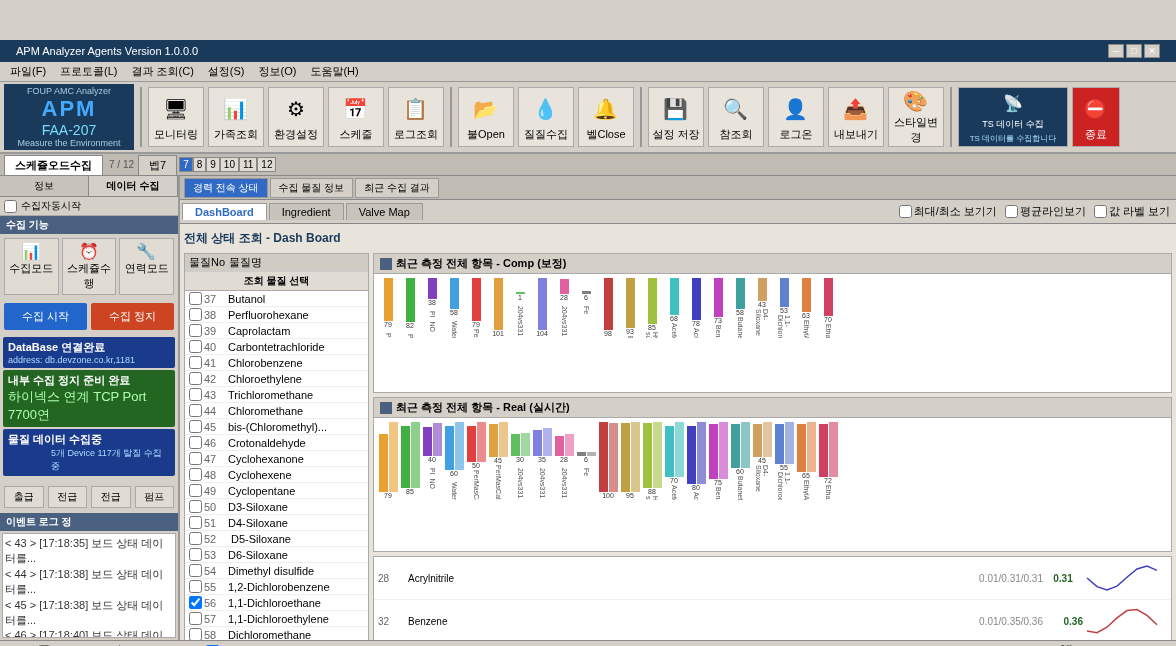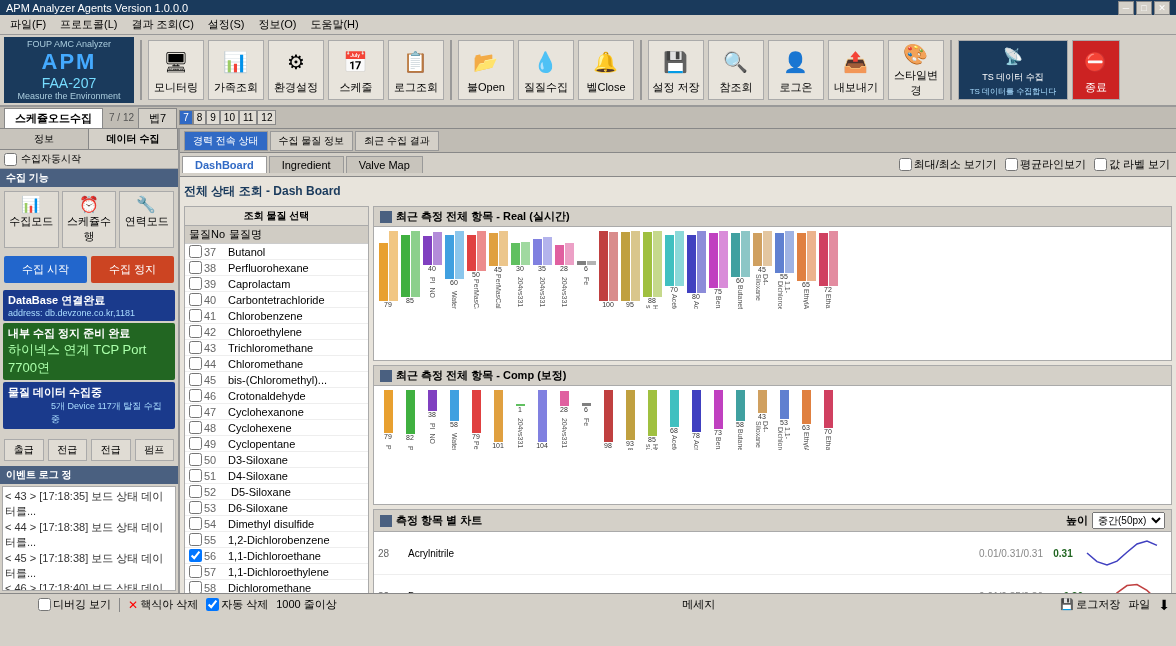--- a/index.html
+++ b/index.html
@@ -1,19 +1,19 @@
 <!DOCTYPE html>
 <html><head>
   <meta charset="utf-8">
   <style>
     * { box-sizing: border-box; margin: 0; padding: 0; font-family: 'Malgun Gothic', Arial, sans-serif; font-size: 11px; }
     body { background: #d4d0c8; width: 1176px; height: 646px; overflow: hidden; }
     
     
-    .title-bar { background: #1a3a5c; color: white; height: 15px; display: flex; align-items: center; justify-content: space-between; padding: 0 6px; }
+    .title-bar { background: #1a3a5c; color: white; height: 22px; display: flex; align-items: center; justify-content: space-between; padding: 0 16px; margin-top: 40px; }
     .title-bar-controls { display: flex; gap: 2px; }
     .title-bar-btn { width: 16px; height: 14px; background: #d4d0c8; border: 1px solid #888; font-size: 9px; display: flex; align-items: center; justify-content: center; cursor: pointer; }
     
     
     .menu-bar { background: #d4d0c8; height: 20px; display: flex; align-items: center; padding: 0 4px; border-bottom: 1px solid #999; gap: 2px; }
     .menu-item { padding: 2px 6px; font-size: 11px; cursor: pointer; }
     
     
     .toolbar { background: #d4d0c8; height: 72px; border-bottom: 2px solid #999; display: flex; align-items: center; padding: 2px 4px; gap: 4px; }
     .logo-area { background: #1a3a5c; width: 130px; height: 66px; display: flex; flex-direction: column; align-items: center; justify-content: center; color: white; flex-shrink: 0; }
@@ -287,25 +287,25 @@
         </div>
       </div>
 
       <div style="flex:1; overflow-y:auto; padding:4px; background:#e8e4dc; display:flex; flex-direction:column; gap:4px;">
 
         <div style="font-weight:bold; font-size:12px; padding:2px 0; color:#1a3a5c;">전체 상태 조회 - Dash Board</div>
 
         <div style="display:flex; gap:4px; flex:1;">
 
           <div style="width:185px; flex-shrink:0; background:white; border:1px solid #aaa; display:flex; flex-direction:column;">
-            <div style="background:#e0dcD4; padding:2px 4px; font-size:10px; font-weight:bold; border-bottom:1px solid #aaa; text-align:center;">조회 물질 선택</div>
             <div style="display:flex; background:#d0ccC4; border-bottom:1px solid #ccc; padding:1px 4px; font-size:10px;">
               <span style="width:40px;">물질No</span>
               <span>물질명</span>
             </div>
+            <div style="background:#e0dcD4; padding:2px 4px; font-size:10px; font-weight:bold; border-bottom:1px solid #aaa; text-align:center;">조회 물질 선택</div>
             <div style="flex:1; overflow-y:auto; max-height:350px;" id="substance-list">
                 <div style="display: flex; align-items: center; padding: 1px 4px; font-size: 10px; border-bottom: 1px solid rgb(238, 238, 238);">
                   <input type="checkbox" style="margin-right: 2px;">
                   <span style="width: 24px; color: rgb(102, 102, 102);">37</span>
                   <span style="flex: 1 1 0%; overflow: hidden; white-space: nowrap; text-overflow: ellipsis;">Butanol</span>
                 </div>
                 <div style="display: flex; align-items: center; padding: 1px 4px; font-size: 10px; border-bottom: 1px solid rgb(238, 238, 238);">
                   <input type="checkbox" style="margin-right: 2px;">
                   <span style="width: 24px; color: rgb(102, 102, 102);">38</span>
                   <span style="flex: 1 1 0%; overflow: hidden; white-space: nowrap; text-overflow: ellipsis;">Perfluorohexane</span>
@@ -408,20 +408,178 @@
                 <div style="display: flex; align-items: center; padding: 1px 4px; font-size: 10px; border-bottom: 1px solid rgb(238, 238, 238);">
                   <input type="checkbox" style="margin-right: 2px;">
                   <span style="width: 24px; color: rgb(102, 102, 102);">58</span>
                   <span style="flex: 1 1 0%; overflow: hidden; white-space: nowrap; text-overflow: ellipsis;">Dichloromethane</span>
                 </div>
               </div>
 
           </div>
 
           <div style="flex:1; display:flex; flex-direction:column; gap:4px; overflow:hidden;">
+
+            <div style="background:white; border:1px solid #aaa; flex:0 0 140px;">
+              <div style="background:#d4d0c8; padding:2px 6px; font-size:10px; font-weight:bold; border-bottom:1px solid #aaa; display:flex; align-items:center; gap:4px;">
+                <span style="display:inline-block;width:12px;height:12px;background:#4a6080;"></span>
+                <span>최근 측정 전체 항목 - Comp (보정)</span>
+              </div>
+              <div style="height:112px; padding:4px 4px 0 4px; overflow:hidden;" id="chart-comp-body">
+                  <div style="display: flex; align-items: flex-end; gap: 2px; height: 100px; overflow: hidden; padding-bottom: 40px;">
+                    <div style="display: flex; flex-direction: column; align-items: center; min-width: 20px; height: 100%; justify-content: flex-end;">
+                      <div style="display: flex; align-items: flex-end; gap: 1px;">
+                        <div style="width: 9px; background: rgb(232, 160, 48); height: 42.7274px;"></div>
+                      </div>
+                      <div style="font-size: 7px; color: rgb(51, 51, 51); white-space: nowrap;">79</div>
+                      <div style="font-size: 7px; color: rgb(85, 85, 85); writing-mode: vertical-rl; text-orientation: mixed; height: 36px; overflow: hidden; margin-top: 1px;">_PI_H3O</div>
+                    </div>
+                    <div style="display: flex; flex-direction: column; align-items: center; min-width: 20px; height: 100%; justify-content: flex-end;">
+                      <div style="display: flex; align-items: flex-end; gap: 1px;">
+                        <div style="width: 9px; background: rgb(64, 176, 64); height: 44.35px;"></div>
+                      </div>
+                      <div style="font-size: 7px; color: rgb(51, 51, 51); white-space: nowrap;">82</div>
+                      <div style="font-size: 7px; color: rgb(85, 85, 85); writing-mode: vertical-rl; text-orientation: mixed; height: 36px; overflow: hidden; margin-top: 1px;">_PI_O2</div>
+                    </div>
+                    <div style="display: flex; flex-direction: column; align-items: center; min-width: 20px; height: 100%; justify-content: flex-end;">
+                      <div style="display: flex; align-items: flex-end; gap: 1px;">
+                        <div style="width: 9px; background: rgb(128, 64, 192); height: 20.5524px;"></div>
+                      </div>
+                      <div style="font-size: 7px; color: rgb(51, 51, 51); white-space: nowrap;">38</div>
+                      <div style="font-size: 7px; color: rgb(85, 85, 85); writing-mode: vertical-rl; text-orientation: mixed; height: 36px; overflow: hidden; margin-top: 1px;">_PI_NO</div>
+                    </div>
+                    <div style="display: flex; flex-direction: column; align-items: center; min-width: 20px; height: 100%; justify-content: flex-end;">
+                      <div style="display: flex; align-items: flex-end; gap: 1px;">
+                        <div style="width: 9px; background: rgb(64, 160, 224); height: 31.3695px;"></div>
+                      </div>
+                      <div style="font-size: 7px; color: rgb(51, 51, 51); white-space: nowrap;">58</div>
+                      <div style="font-size: 7px; color: rgb(85, 85, 85); writing-mode: vertical-rl; text-orientation: mixed; height: 36px; overflow: hidden; margin-top: 1px;">_Water_Cluter</div>
+                    </div>
+                    <div style="display: flex; flex-direction: column; align-items: center; min-width: 20px; height: 100%; justify-content: flex-end;">
+                      <div style="display: flex; align-items: flex-end; gap: 1px;">
+                        <div style="width: 9px; background: rgb(224, 64, 64); height: 42.7761px;"></div>
+                      </div>
+                      <div style="font-size: 7px; color: rgb(51, 51, 51); white-space: nowrap;">79</div>
+                      <div style="font-size: 7px; color: rgb(85, 85, 85); writing-mode: vertical-rl; text-orientation: mixed; height: 36px; overflow: hidden; margin-top: 1px;">PerMasCal_204</div>
+                    </div>
+                    <div style="display: flex; flex-direction: column; align-items: center; min-width: 20px; height: 100%; justify-content: flex-end;">
+                      <div style="display: flex; align-items: flex-end; gap: 1px;">
+                        <div style="width: 9px; background: rgb(224, 160, 64); height: 54.6857px;"></div>
+                      </div>
+                      <div style="font-size: 7px; color: rgb(51, 51, 51); white-space: nowrap;">101</div>
+                      <div style="font-size: 7px; color: rgb(85, 85, 85); writing-mode: vertical-rl; text-orientation: mixed; height: 36px; overflow: hidden; margin-top: 1px;">PerMasCal_331</div>
+                    </div>
+                    <div style="display: flex; flex-direction: column; align-items: center; min-width: 20px; height: 100%; justify-content: flex-end;">
+                      <div style="display: flex; align-items: flex-end; gap: 1px;">
+                        <div style="width: 9px; background: rgb(96, 192, 96); height: 2px;"></div>
+                      </div>
+                      <div style="font-size: 7px; color: rgb(51, 51, 51); white-space: nowrap;">1</div>
+                      <div style="font-size: 7px; color: rgb(85, 85, 85); writing-mode: vertical-rl; text-orientation: mixed; height: 36px; overflow: hidden; margin-top: 1px;">_204vs331_1</div>
+                    </div>
+                    <div style="display: flex; flex-direction: column; align-items: center; min-width: 20px; height: 100%; justify-content: flex-end;">
+                      <div style="display: flex; align-items: flex-end; gap: 1px;">
+                        <div style="width: 9px; background: rgb(128, 128, 224); height: 56px;"></div>
+                      </div>
+                      <div style="font-size: 7px; color: rgb(51, 51, 51); white-space: nowrap;">104</div>
+                      <div style="font-size: 7px; color: rgb(85, 85, 85); writing-mode: vertical-rl; text-orientation: mixed; height: 36px; overflow: hidden; margin-top: 1px;">_204vs331_2</div>
+                    </div>
+                    <div style="display: flex; flex-direction: column; align-items: center; min-width: 20px; height: 100%; justify-content: flex-end;">
+                      <div style="display: flex; align-items: flex-end; gap: 1px;">
+                        <div style="width: 9px; background: rgb(224, 96, 160); height: 15.1439px;"></div>
+                      </div>
+                      <div style="font-size: 7px; color: rgb(51, 51, 51); white-space: nowrap;">28</div>
+                      <div style="font-size: 7px; color: rgb(85, 85, 85); writing-mode: vertical-rl; text-orientation: mixed; height: 36px; overflow: hidden; margin-top: 1px;">_204vs331_3</div>
+                    </div>
+                    <div style="display: flex; flex-direction: column; align-items: center; min-width: 20px; height: 100%; justify-content: flex-end;">
+                      <div style="display: flex; align-items: flex-end; gap: 1px;">
+                        <div style="width: 9px; background: rgb(128, 128, 128); height: 3.24512px;"></div>
+                      </div>
+                      <div style="font-size: 7px; color: rgb(51, 51, 51); white-space: nowrap;">6</div>
+                      <div style="font-size: 7px; color: rgb(85, 85, 85); writing-mode: vertical-rl; text-orientation: mixed; height: 36px; overflow: hidden; margin-top: 1px;">_Fe</div>
+                    </div>
+                    <div style="display: flex; flex-direction: column; align-items: center; min-width: 20px; height: 100%; justify-content: flex-end;">
+                      <div style="display: flex; align-items: flex-end; gap: 1px;">
+                        <div style="width: 9px; background: rgb(192, 64, 64); height: 53.0037px;"></div>
+                      </div>
+                      <div style="font-size: 7px; color: rgb(51, 51, 51); white-space: nowrap;">98</div>
+                      <div style="font-size: 7px; color: rgb(85, 85, 85); writing-mode: vertical-rl; text-orientation: mixed; height: 36px; overflow: hidden; margin-top: 1px;">T030_150</div>
+                    </div>
+                    <div style="display: flex; flex-direction: column; align-items: center; min-width: 20px; height: 100%; justify-content: flex-end;">
+                      <div style="display: flex; align-items: flex-end; gap: 1px;">
+                        <div style="width: 9px; background: rgb(192, 160, 64); height: 50.2994px;"></div>
+                      </div>
+                      <div style="font-size: 7px; color: rgb(51, 51, 51); white-space: nowrap;">93</div>
+                      <div style="font-size: 7px; color: rgb(85, 85, 85); writing-mode: vertical-rl; text-orientation: mixed; height: 36px; overflow: hidden; margin-top: 1px;">ButyAcetate</div>
+                    </div>
+                    <div style="display: flex; flex-direction: column; align-items: center; min-width: 20px; height: 100%; justify-content: flex-end;">
+                      <div style="display: flex; align-items: flex-end; gap: 1px;">
+                        <div style="width: 9px; background: rgb(160, 192, 64); height: 45.9726px;"></div>
+                      </div>
+                      <div style="font-size: 7px; color: rgb(51, 51, 51); white-space: nowrap;">85</div>
+                      <div style="font-size: 7px; color: rgb(85, 85, 85); writing-mode: vertical-rl; text-orientation: mixed; height: 36px; overflow: hidden; margin-top: 1px;">Hydrogen sulfide</div>
+                    </div>
+                    <div style="display: flex; flex-direction: column; align-items: center; min-width: 20px; height: 100%; justify-content: flex-end;">
+                      <div style="display: flex; align-items: flex-end; gap: 1px;">
+                        <div style="width: 9px; background: rgb(64, 192, 192); height: 36.7781px;"></div>
+                      </div>
+                      <div style="font-size: 7px; color: rgb(51, 51, 51); white-space: nowrap;">68</div>
+                      <div style="font-size: 7px; color: rgb(85, 85, 85); writing-mode: vertical-rl; text-orientation: mixed; height: 36px; overflow: hidden; margin-top: 1px;">Acetone</div>
+                    </div>
+                    <div style="display: flex; flex-direction: column; align-items: center; min-width: 20px; height: 100%; justify-content: flex-end;">
+                      <div style="display: flex; align-items: flex-end; gap: 1px;">
+                        <div style="width: 9px; background: rgb(64, 64, 192); height: 42.1866px;"></div>
+                      </div>
+                      <div style="font-size: 7px; color: rgb(51, 51, 51); white-space: nowrap;">78</div>
+                      <div style="font-size: 7px; color: rgb(85, 85, 85); writing-mode: vertical-rl; text-orientation: mixed; height: 36px; overflow: hidden; margin-top: 1px;">Acrylnitrile</div>
+                    </div>
+                    <div style="display: flex; flex-direction: column; align-items: center; min-width: 20px; height: 100%; justify-content: flex-end;">
+                      <div style="display: flex; align-items: flex-end; gap: 1px;">
+                        <div style="width: 9px; background: rgb(192, 64, 192); height: 39.4823px;"></div>
+                      </div>
+                      <div style="font-size: 7px; color: rgb(51, 51, 51); white-space: nowrap;">73</div>
+                      <div style="font-size: 7px; color: rgb(85, 85, 85); writing-mode: vertical-rl; text-orientation: mixed; height: 36px; overflow: hidden; margin-top: 1px;">Benzene</div>
+                    </div>
+                    <div style="display: flex; flex-direction: column; align-items: center; min-width: 20px; height: 100%; justify-content: flex-end;">
+                      <div style="display: flex; align-items: flex-end; gap: 1px;">
+                        <div style="width: 9px; background: rgb(64, 160, 160); height: 31.3695px;"></div>
+                      </div>
+                      <div style="font-size: 7px; color: rgb(51, 51, 51); white-space: nowrap;">58</div>
+                      <div style="font-size: 7px; color: rgb(85, 85, 85); writing-mode: vertical-rl; text-orientation: mixed; height: 36px; overflow: hidden; margin-top: 1px;">Butanethiol</div>
+                    </div>
+                    <div style="display: flex; flex-direction: column; align-items: center; min-width: 20px; height: 100%; justify-content: flex-end;">
+                      <div style="display: flex; align-items: flex-end; gap: 1px;">
+                        <div style="width: 9px; background: rgb(208, 160, 96); height: 23.2567px;"></div>
+                      </div>
+                      <div style="font-size: 7px; color: rgb(51, 51, 51); white-space: nowrap;">43</div>
+                      <div style="font-size: 7px; color: rgb(85, 85, 85); writing-mode: vertical-rl; text-orientation: mixed; height: 36px; overflow: hidden; margin-top: 1px;">D4-Siloxane</div>
+                    </div>
+                    <div style="display: flex; flex-direction: column; align-items: center; min-width: 20px; height: 100%; justify-content: flex-end;">
+                      <div style="display: flex; align-items: flex-end; gap: 1px;">
+                        <div style="width: 9px; background: rgb(96, 128, 208); height: 28.6653px;"></div>
+                      </div>
+                      <div style="font-size: 7px; color: rgb(51, 51, 51); white-space: nowrap;">53</div>
+                      <div style="font-size: 7px; color: rgb(85, 85, 85); writing-mode: vertical-rl; text-orientation: mixed; height: 36px; overflow: hidden; margin-top: 1px;">1,1-Dichloroethane</div>
+                    </div>
+                    <div style="display: flex; flex-direction: column; align-items: center; min-width: 20px; height: 100%; justify-content: flex-end;">
+                      <div style="display: flex; align-items: flex-end; gap: 1px;">
+                        <div style="width: 9px; background: rgb(224, 128, 64); height: 34.0738px;"></div>
+                      </div>
+                      <div style="font-size: 7px; color: rgb(51, 51, 51); white-space: nowrap;">63</div>
+                      <div style="font-size: 7px; color: rgb(85, 85, 85); writing-mode: vertical-rl; text-orientation: mixed; height: 36px; overflow: hidden; margin-top: 1px;">EthylAcetate</div>
+                    </div>
+                    <div style="display: flex; flex-direction: column; align-items: center; min-width: 20px; height: 100%; justify-content: flex-end;">
+                      <div style="display: flex; align-items: flex-end; gap: 1px;">
+                        <div style="width: 9px; background: rgb(208, 64, 96); height: 37.8598px;"></div>
+                      </div>
+                      <div style="font-size: 7px; color: rgb(51, 51, 51); white-space: nowrap;">70</div>
+                      <div style="font-size: 7px; color: rgb(85, 85, 85); writing-mode: vertical-rl; text-orientation: mixed; height: 36px; overflow: hidden; margin-top: 1px;">Ethanol</div>
+                    </div>
+                  </div>
+                </div>
+            </div>
 
             <div style="background:white; border:1px solid #aaa; flex:0 0 155px;">
               <div style="background:#d4d0c8; padding:2px 6px; font-size:10px; font-weight:bold; border-bottom:1px solid #aaa; display:flex; align-items:center; gap:4px;">
                 <span style="display:inline-block;width:12px;height:12px;background:#4a6080;"></span>
                 <span>최근 측정 전체 항목 - Real (실시간)</span>
               </div>
               <div style="height:128px; padding:4px 4px 0 4px; overflow:hidden;" id="chart-real-body">
                   <div style="display: flex; align-items: flex-end; gap: 2px; height: 118px; overflow: hidden; padding-bottom: 40px;">
                     <div style="display: flex; flex-direction: column; align-items: center; min-width: 20px; height: 100%; justify-content: flex-end;">
                       <div style="display: flex; align-items: flex-end; gap: 1px;">
@@ -588,191 +746,21 @@
                         <div style="width: 9px; background: rgb(208, 64, 96); height: 52.6274px;"></div>
                         <div style="width: 9px; background: rgb(208, 64, 96); height: 54.8202px; opacity: 0.6;"></div>
                       </div>
                       <div style="font-size: 7px; color: rgb(51, 51, 51); white-space: nowrap;">72</div>
                       <div style="font-size: 7px; color: rgb(85, 85, 85); writing-mode: vertical-rl; text-orientation: mixed; height: 36px; overflow: hidden; margin-top: 1px;">Ethanol</div>
                     </div>
                   </div>
                 </div>
             </div>
 
-            <div style="background:white; border:1px solid #aaa; flex:0 0 140px;">
-              <div style="background:#d4d0c8; padding:2px 6px; font-size:10px; font-weight:bold; border-bottom:1px solid #aaa; display:flex; align-items:center; gap:4px;">
-                <span style="display:inline-block;width:12px;height:12px;background:#4a6080;"></span>
-                <span>최근 측정 전체 항목 - Comp (보정)</span>
-              </div>
-              <div style="height:112px; padding:4px 4px 0 4px; overflow:hidden;" id="chart-comp-body">
-                  <div style="display: flex; align-items: flex-end; gap: 2px; height: 100px; overflow: hidden; padding-bottom: 40px;">
-                    <div style="display: flex; flex-direction: column; align-items: center; min-width: 20px; height: 100%; justify-content: flex-end;">
-                      <div style="display: flex; align-items: flex-end; gap: 1px;">
-                        <div style="width: 9px; background: rgb(232, 160, 48); height: 42.7274px;"></div>
-                      </div>
-                      <div style="font-size: 7px; color: rgb(51, 51, 51); white-space: nowrap;">79</div>
-                      <div style="font-size: 7px; color: rgb(85, 85, 85); writing-mode: vertical-rl; text-orientation: mixed; height: 36px; overflow: hidden; margin-top: 1px;">_PI_H3O</div>
-                    </div>
-                    <div style="display: flex; flex-direction: column; align-items: center; min-width: 20px; height: 100%; justify-content: flex-end;">
-                      <div style="display: flex; align-items: flex-end; gap: 1px;">
-                        <div style="width: 9px; background: rgb(64, 176, 64); height: 44.35px;"></div>
-                      </div>
-                      <div style="font-size: 7px; color: rgb(51, 51, 51); white-space: nowrap;">82</div>
-                      <div style="font-size: 7px; color: rgb(85, 85, 85); writing-mode: vertical-rl; text-orientation: mixed; height: 36px; overflow: hidden; margin-top: 1px;">_PI_O2</div>
-                    </div>
-                    <div style="display: flex; flex-direction: column; align-items: center; min-width: 20px; height: 100%; justify-content: flex-end;">
-                      <div style="display: flex; align-items: flex-end; gap: 1px;">
-                        <div style="width: 9px; background: rgb(128, 64, 192); height: 20.5524px;"></div>
-                      </div>
-                      <div style="font-size: 7px; color: rgb(51, 51, 51); white-space: nowrap;">38</div>
-                      <div style="font-size: 7px; color: rgb(85, 85, 85); writing-mode: vertical-rl; text-orientation: mixed; height: 36px; overflow: hidden; margin-top: 1px;">_PI_NO</div>
-                    </div>
-                    <div style="display: flex; flex-direction: column; align-items: center; min-width: 20px; height: 100%; justify-content: flex-end;">
-                      <div style="display: flex; align-items: flex-end; gap: 1px;">
-                        <div style="width: 9px; background: rgb(64, 160, 224); height: 31.3695px;"></div>
-                      </div>
-                      <div style="font-size: 7px; color: rgb(51, 51, 51); white-space: nowrap;">58</div>
-                      <div style="font-size: 7px; color: rgb(85, 85, 85); writing-mode: vertical-rl; text-orientation: mixed; height: 36px; overflow: hidden; margin-top: 1px;">_Water_Cluter</div>
-                    </div>
-                    <div style="display: flex; flex-direction: column; align-items: center; min-width: 20px; height: 100%; justify-content: flex-end;">
-                      <div style="display: flex; align-items: flex-end; gap: 1px;">
-                        <div style="width: 9px; background: rgb(224, 64, 64); height: 42.7761px;"></div>
-                      </div>
-                      <div style="font-size: 7px; color: rgb(51, 51, 51); white-space: nowrap;">79</div>
-                      <div style="font-size: 7px; color: rgb(85, 85, 85); writing-mode: vertical-rl; text-orientation: mixed; height: 36px; overflow: hidden; margin-top: 1px;">PerMasCal_204</div>
-                    </div>
-                    <div style="display: flex; flex-direction: column; align-items: center; min-width: 20px; height: 100%; justify-content: flex-end;">
-                      <div style="display: flex; align-items: flex-end; gap: 1px;">
-                        <div style="width: 9px; background: rgb(224, 160, 64); height: 54.6857px;"></div>
-                      </div>
-                      <div style="font-size: 7px; color: rgb(51, 51, 51); white-space: nowrap;">101</div>
-                      <div style="font-size: 7px; color: rgb(85, 85, 85); writing-mode: vertical-rl; text-orientation: mixed; height: 36px; overflow: hidden; margin-top: 1px;">PerMasCal_331</div>
-                    </div>
-                    <div style="display: flex; flex-direction: column; align-items: center; min-width: 20px; height: 100%; justify-content: flex-end;">
-                      <div style="display: flex; align-items: flex-end; gap: 1px;">
-                        <div style="width: 9px; background: rgb(96, 192, 96); height: 2px;"></div>
-                      </div>
-                      <div style="font-size: 7px; color: rgb(51, 51, 51); white-space: nowrap;">1</div>
-                      <div style="font-size: 7px; color: rgb(85, 85, 85); writing-mode: vertical-rl; text-orientation: mixed; height: 36px; overflow: hidden; margin-top: 1px;">_204vs331_1</div>
-                    </div>
-                    <div style="display: flex; flex-direction: column; align-items: center; min-width: 20px; height: 100%; justify-content: flex-end;">
-                      <div style="display: flex; align-items: flex-end; gap: 1px;">
-                        <div style="width: 9px; background: rgb(128, 128, 224); height: 56px;"></div>
-                      </div>
-                      <div style="font-size: 7px; color: rgb(51, 51, 51); white-space: nowrap;">104</div>
-                      <div style="font-size: 7px; color: rgb(85, 85, 85); writing-mode: vertical-rl; text-orientation: mixed; height: 36px; overflow: hidden; margin-top: 1px;">_204vs331_2</div>
-                    </div>
-                    <div style="display: flex; flex-direction: column; align-items: center; min-width: 20px; height: 100%; justify-content: flex-end;">
-                      <div style="display: flex; align-items: flex-end; gap: 1px;">
-                        <div style="width: 9px; background: rgb(224, 96, 160); height: 15.1439px;"></div>
-                      </div>
-                      <div style="font-size: 7px; color: rgb(51, 51, 51); white-space: nowrap;">28</div>
-                      <div style="font-size: 7px; color: rgb(85, 85, 85); writing-mode: vertical-rl; text-orientation: mixed; height: 36px; overflow: hidden; margin-top: 1px;">_204vs331_3</div>
-                    </div>
-                    <div style="display: flex; flex-direction: column; align-items: center; min-width: 20px; height: 100%; justify-content: flex-end;">
-                      <div style="display: flex; align-items: flex-end; gap: 1px;">
-                        <div style="width: 9px; background: rgb(128, 128, 128); height: 3.24512px;"></div>
-                      </div>
-                      <div style="font-size: 7px; color: rgb(51, 51, 51); white-space: nowrap;">6</div>
-                      <div style="font-size: 7px; color: rgb(85, 85, 85); writing-mode: vertical-rl; text-orientation: mixed; height: 36px; overflow: hidden; margin-top: 1px;">_Fe</div>
-                    </div>
-                    <div style="display: flex; flex-direction: column; align-items: center; min-width: 20px; height: 100%; justify-content: flex-end;">
-                      <div style="display: flex; align-items: flex-end; gap: 1px;">
-                        <div style="width: 9px; background: rgb(192, 64, 64); height: 53.0037px;"></div>
-                      </div>
-                      <div style="font-size: 7px; color: rgb(51, 51, 51); white-space: nowrap;">98</div>
-                      <div style="font-size: 7px; color: rgb(85, 85, 85); writing-mode: vertical-rl; text-orientation: mixed; height: 36px; overflow: hidden; margin-top: 1px;">T030_150</div>
-                    </div>
-                    <div style="display: flex; flex-direction: column; align-items: center; min-width: 20px; height: 100%; justify-content: flex-end;">
-                      <div style="display: flex; align-items: flex-end; gap: 1px;">
-                        <div style="width: 9px; background: rgb(192, 160, 64); height: 50.2994px;"></div>
-                      </div>
-                      <div style="font-size: 7px; color: rgb(51, 51, 51); white-space: nowrap;">93</div>
-                      <div style="font-size: 7px; color: rgb(85, 85, 85); writing-mode: vertical-rl; text-orientation: mixed; height: 36px; overflow: hidden; margin-top: 1px;">ButyAcetate</div>
-                    </div>
-                    <div style="display: flex; flex-direction: column; align-items: center; min-width: 20px; height: 100%; justify-content: flex-end;">
-                      <div style="display: flex; align-items: flex-end; gap: 1px;">
-                        <div style="width: 9px; background: rgb(160, 192, 64); height: 45.9726px;"></div>
-                      </div>
-                      <div style="font-size: 7px; color: rgb(51, 51, 51); white-space: nowrap;">85</div>
-                      <div style="font-size: 7px; color: rgb(85, 85, 85); writing-mode: vertical-rl; text-orientation: mixed; height: 36px; overflow: hidden; margin-top: 1px;">Hydrogen sulfide</div>
-                    </div>
-                    <div style="display: flex; flex-direction: column; align-items: center; min-width: 20px; height: 100%; justify-content: flex-end;">
-                      <div style="display: flex; align-items: flex-end; gap: 1px;">
-                        <div style="width: 9px; background: rgb(64, 192, 192); height: 36.7781px;"></div>
-                      </div>
-                      <div style="font-size: 7px; color: rgb(51, 51, 51); white-space: nowrap;">68</div>
-                      <div style="font-size: 7px; color: rgb(85, 85, 85); writing-mode: vertical-rl; text-orientation: mixed; height: 36px; overflow: hidden; margin-top: 1px;">Acetone</div>
-                    </div>
-                    <div style="display: flex; flex-direction: column; align-items: center; min-width: 20px; height: 100%; justify-content: flex-end;">
-                      <div style="display: flex; align-items: flex-end; gap: 1px;">
-                        <div style="width: 9px; background: rgb(64, 64, 192); height: 42.1866px;"></div>
-                      </div>
-                      <div style="font-size: 7px; color: rgb(51, 51, 51); white-space: nowrap;">78</div>
-                      <div style="font-size: 7px; color: rgb(85, 85, 85); writing-mode: vertical-rl; text-orientation: mixed; height: 36px; overflow: hidden; margin-top: 1px;">Acrylnitrile</div>
-                    </div>
-                    <div style="display: flex; flex-direction: column; align-items: center; min-width: 20px; height: 100%; justify-content: flex-end;">
-                      <div style="display: flex; align-items: flex-end; gap: 1px;">
-                        <div style="width: 9px; background: rgb(192, 64, 192); height: 39.4823px;"></div>
-                      </div>
-                      <div style="font-size: 7px; color: rgb(51, 51, 51); white-space: nowrap;">73</div>
-                      <div style="font-size: 7px; color: rgb(85, 85, 85); writing-mode: vertical-rl; text-orientation: mixed; height: 36px; overflow: hidden; margin-top: 1px;">Benzene</div>
-                    </div>
-                    <div style="display: flex; flex-direction: column; align-items: center; min-width: 20px; height: 100%; justify-content: flex-end;">
-                      <div style="display: flex; align-items: flex-end; gap: 1px;">
-                        <div style="width: 9px; background: rgb(64, 160, 160); height: 31.3695px;"></div>
-                      </div>
-                      <div style="font-size: 7px; color: rgb(51, 51, 51); white-space: nowrap;">58</div>
-                      <div style="font-size: 7px; color: rgb(85, 85, 85); writing-mode: vertical-rl; text-orientation: mixed; height: 36px; overflow: hidden; margin-top: 1px;">Butanethiol</div>
-                    </div>
-                    <div style="display: flex; flex-direction: column; align-items: center; min-width: 20px; height: 100%; justify-content: flex-end;">
-                      <div style="display: flex; align-items: flex-end; gap: 1px;">
-                        <div style="width: 9px; background: rgb(208, 160, 96); height: 23.2567px;"></div>
-                      </div>
-                      <div style="font-size: 7px; color: rgb(51, 51, 51); white-space: nowrap;">43</div>
-                      <div style="font-size: 7px; color: rgb(85, 85, 85); writing-mode: vertical-rl; text-orientation: mixed; height: 36px; overflow: hidden; margin-top: 1px;">D4-Siloxane</div>
-                    </div>
-                    <div style="display: flex; flex-direction: column; align-items: center; min-width: 20px; height: 100%; justify-content: flex-end;">
-                      <div style="display: flex; align-items: flex-end; gap: 1px;">
-                        <div style="width: 9px; background: rgb(96, 128, 208); height: 28.6653px;"></div>
-                      </div>
-                      <div style="font-size: 7px; color: rgb(51, 51, 51); white-space: nowrap;">53</div>
-                      <div style="font-size: 7px; color: rgb(85, 85, 85); writing-mode: vertical-rl; text-orientation: mixed; height: 36px; overflow: hidden; margin-top: 1px;">1,1-Dichloroethane</div>
-                    </div>
-                    <div style="display: flex; flex-direction: column; align-items: center; min-width: 20px; height: 100%; justify-content: flex-end;">
-                      <div style="display: flex; align-items: flex-end; gap: 1px;">
-                        <div style="width: 9px; background: rgb(224, 128, 64); height: 34.0738px;"></div>
-                      </div>
-                      <div style="font-size: 7px; color: rgb(51, 51, 51); white-space: nowrap;">63</div>
-                      <div style="font-size: 7px; color: rgb(85, 85, 85); writing-mode: vertical-rl; text-orientation: mixed; height: 36px; overflow: hidden; margin-top: 1px;">EthylAcetate</div>
-                    </div>
-                    <div style="display: flex; flex-direction: column; align-items: center; min-width: 20px; height: 100%; justify-content: flex-end;">
-                      <div style="display: flex; align-items: flex-end; gap: 1px;">
-                        <div style="width: 9px; background: rgb(208, 64, 96); height: 37.8598px;"></div>
-                      </div>
-                      <div style="font-size: 7px; color: rgb(51, 51, 51); white-space: nowrap;">70</div>
-                      <div style="font-size: 7px; color: rgb(85, 85, 85); writing-mode: vertical-rl; text-orientation: mixed; height: 36px; overflow: hidden; margin-top: 1px;">Ethanol</div>
-                    </div>
-                  </div>
-                </div>
-            </div>
-
             <div style="background:white; border:1px solid #aaa; flex:1;">
-              <div style="background:#d4d0c8; padding:2px 6px; font-size:10px; font-weight:bold; border-bottom:1px solid #aaa; display:flex; align-items:center; justify-content:space-between;">
-                <span style="display:flex;align-items:center;gap:4px;">
-                  <span style="display:inline-block;width:12px;height:12px;background:#4a6080;"></span>
-                  <span>측정 항목 별 차트</span>
-                </span>
-                <span style="display:flex;align-items:center;gap:4px;">
-                  <span>높이</span>
-                  <select style="font-size:10px; padding:1px;">
-                    <option>중간(50px)</option>
-                  </select>
-                </span>
-              </div>
               <div style="overflow-y:auto; height:140px;" id="meas-content">
                   <div style="display: flex; align-items: center; border-bottom: 1px solid rgb(238, 238, 238); padding: 3px 4px;">
                     <div style="width: 30px; color: rgb(102, 102, 102); font-size: 10px;">28</div>
                     <div style="flex: 1 1 0%; font-size: 10px;">Acrylnitrile</div>
                     <div style="width: 90px; text-align: right; color: rgb(136, 136, 136); font-size: 10px;">0.01/0.31/0.31</div>
                     <div style="width: 40px; text-align: center; color: rgb(34, 102, 34); font-weight: bold; font-size: 10px;">0.31</div>
                     <div style="width: 80px; height: 36px; margin-left: 4px;"><svg width="80" height="36" style="overflow:visible">
     <path d="M0,18 L10,26.608273090794274 L20,29.99488323649806 L30,26.105558166613807 L40,17.29951027886904 L50,8.918370056304862 L60,6.046024693969914 L70,10.42480034553215" fill="none" stroke="#4040c0" stroke-width="1.5"></path>
   </svg></div>
                   </div>

